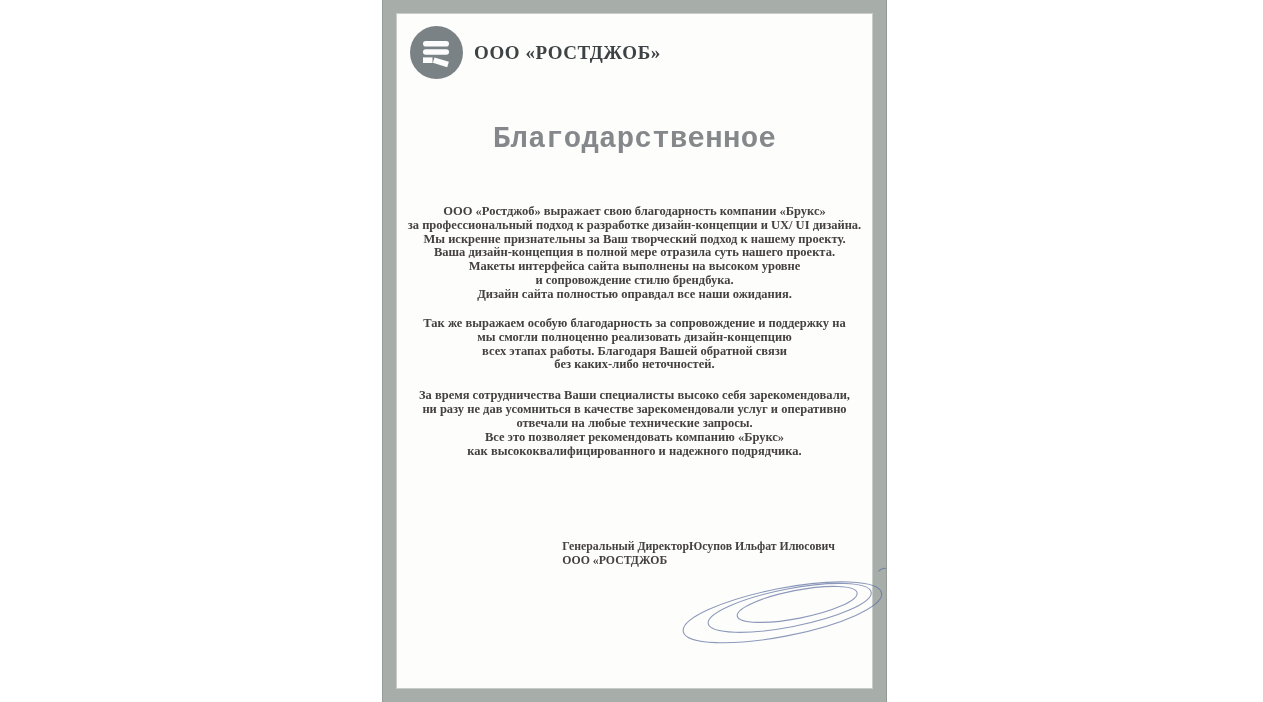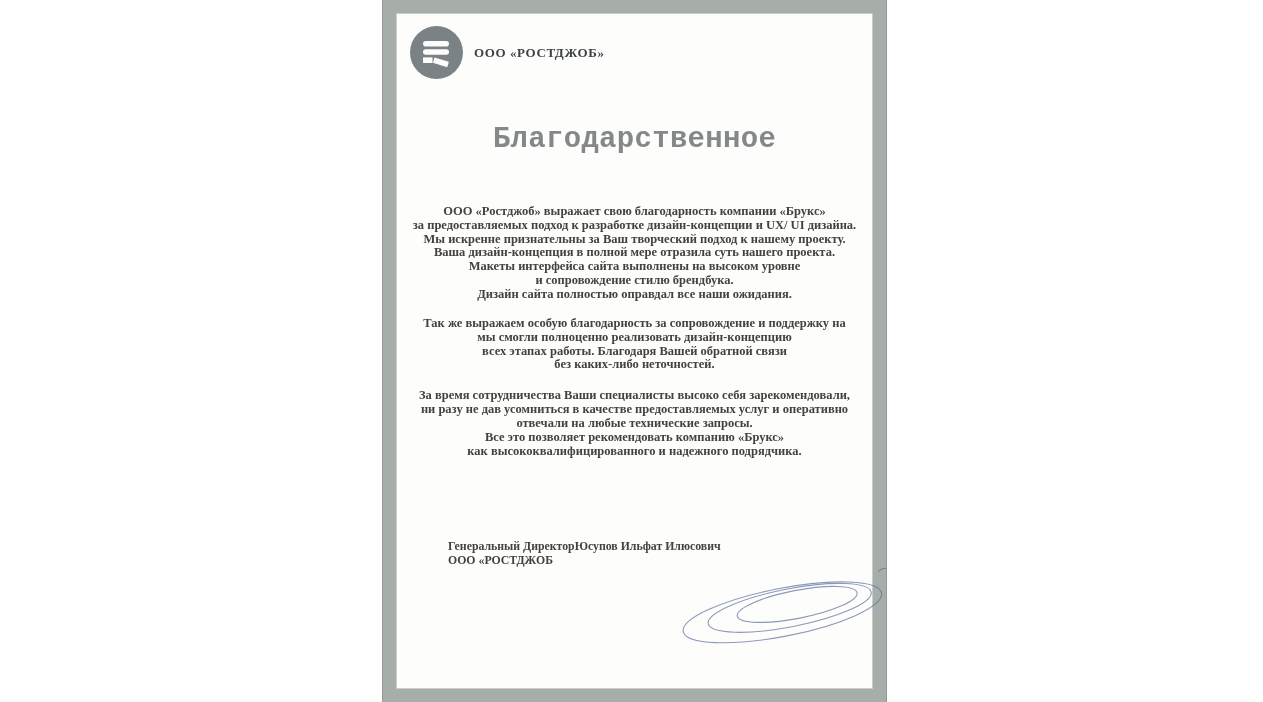--- a/index.html
+++ b/index.html
@@ -14,21 +14,21 @@
     border:13px solid #a7ada9;
     outline:1px solid #949a96;
     box-shadow: inset 0 0 0 1px #c9cdc9;
   }
   .page-inner { position:relative; width:100%; height:100%; }
 
   
   .logo-row { position:absolute; left:14px; top:13px; display:flex; align-items:center; }
   .logo-circle { width:53px; height:53px; flex:0 0 auto; }
   .logo-text {
-    margin-left:11px; font-size:13px; font-weight:bold; color:#3d4245;
+    margin-left:11px; font-size:19px; font-weight:bold; color:#3d4245;
     letter-spacing:0.6px; font-family:"Liberation Serif", serif;
   }
 
   
   .doc-title {
     position:absolute; left:0; top:110px; width:100%;
     text-align:center; font-family:Liberation Mono, monospace;
     font-weight:bold; font-size:29px; line-height:34px; color:#85888b;
     letter-spacing:0.3px;
   }
@@ -40,21 +40,21 @@
     font-weight:bold; font-size:12.5px; line-height:13.8px; color:#45413e;
   }
   .p1 { top:192px; }
   .p2 { top:304px; }
   .p3 { top:376px; }
   .p4 { top:418px; }
 
   
   .sig-row {
     position:absolute; left:0; top:526px; width:100%;
-    display:flex; justify-content:flex-start;
+    display:flex; justify-content:flex-end;
     padding:0 38px 0 52px;
     font-family:"Liberation Serif", serif; font-weight:bold;
     font-size:11.8px; line-height:14px; color:#45413e;
   }
   .sig-left { text-align:left; }
   .sig-right { text-align:left; }
 
   .sig-ink { position:absolute; left:278px; top:553px; width:220px; height:88px; }
 </style>
 </head>
@@ -74,38 +74,38 @@
         </svg>
         <span class="logo-text">ООО «РОСТДЖОБ»</span>
       </div>
 
       <div class="doc-title">
         <div>Благодарственное</div>
       </div>
 
       <div class="body-text p1">
         <div>ООО «Ростджоб» выражает свою благодарность компании «Брукс»</div>
-        <div>за предоставляемых подход к разработке дизайн-концепции и UX/ UI дизайна.</div>
+        <div>за профессиональный подход к разработке дизайн-концепции и UX/ UI дизайна.</div>
         <div>Мы искренне признательны за Ваш творческий подход к нашему проекту.</div>
         <div>Ваша дизайн-концепция в полной мере отразила суть нашего проекта.</div>
         <div>Макеты интерфейса сайта выполнены на высоком уровне</div>
         <div>и сопровождение стилю брендбука.</div>
         <div>Дизайн сайта полностью оправдал все наши ожидания.</div>
       </div>
 
       <div class="body-text p2">
         <div>Так же выражаем особую благодарность за сопровождение и поддержку на</div>
         <div>мы смогли полноценно реализовать дизайн-концепцию</div>
         <div>всех этапах работы. Благодаря Вашей обратной связи</div>
         <div>без каких-либо неточностей.</div>
       </div>
 
       <div class="body-text p3">
         <div>За время сотрудничества Ваши специалисты высоко себя зарекомендовали,</div>
-        <div>ни разу не дав усомниться в качестве предоставляемых услуг и оперативно</div>
+        <div>ни разу не дав усомниться в качестве зарекомендовали услуг и оперативно</div>
         <div>отвечали на любые технические запросы.</div>
       </div>
 
       <div class="body-text p4">
         <div>Все это позволяет рекомендовать компанию «Брукс»</div>
         <div>как высококвалифицированного и надежного подрядчика.</div>
       </div>
 
       <div class="sig-row">
         <div class="sig-left">

